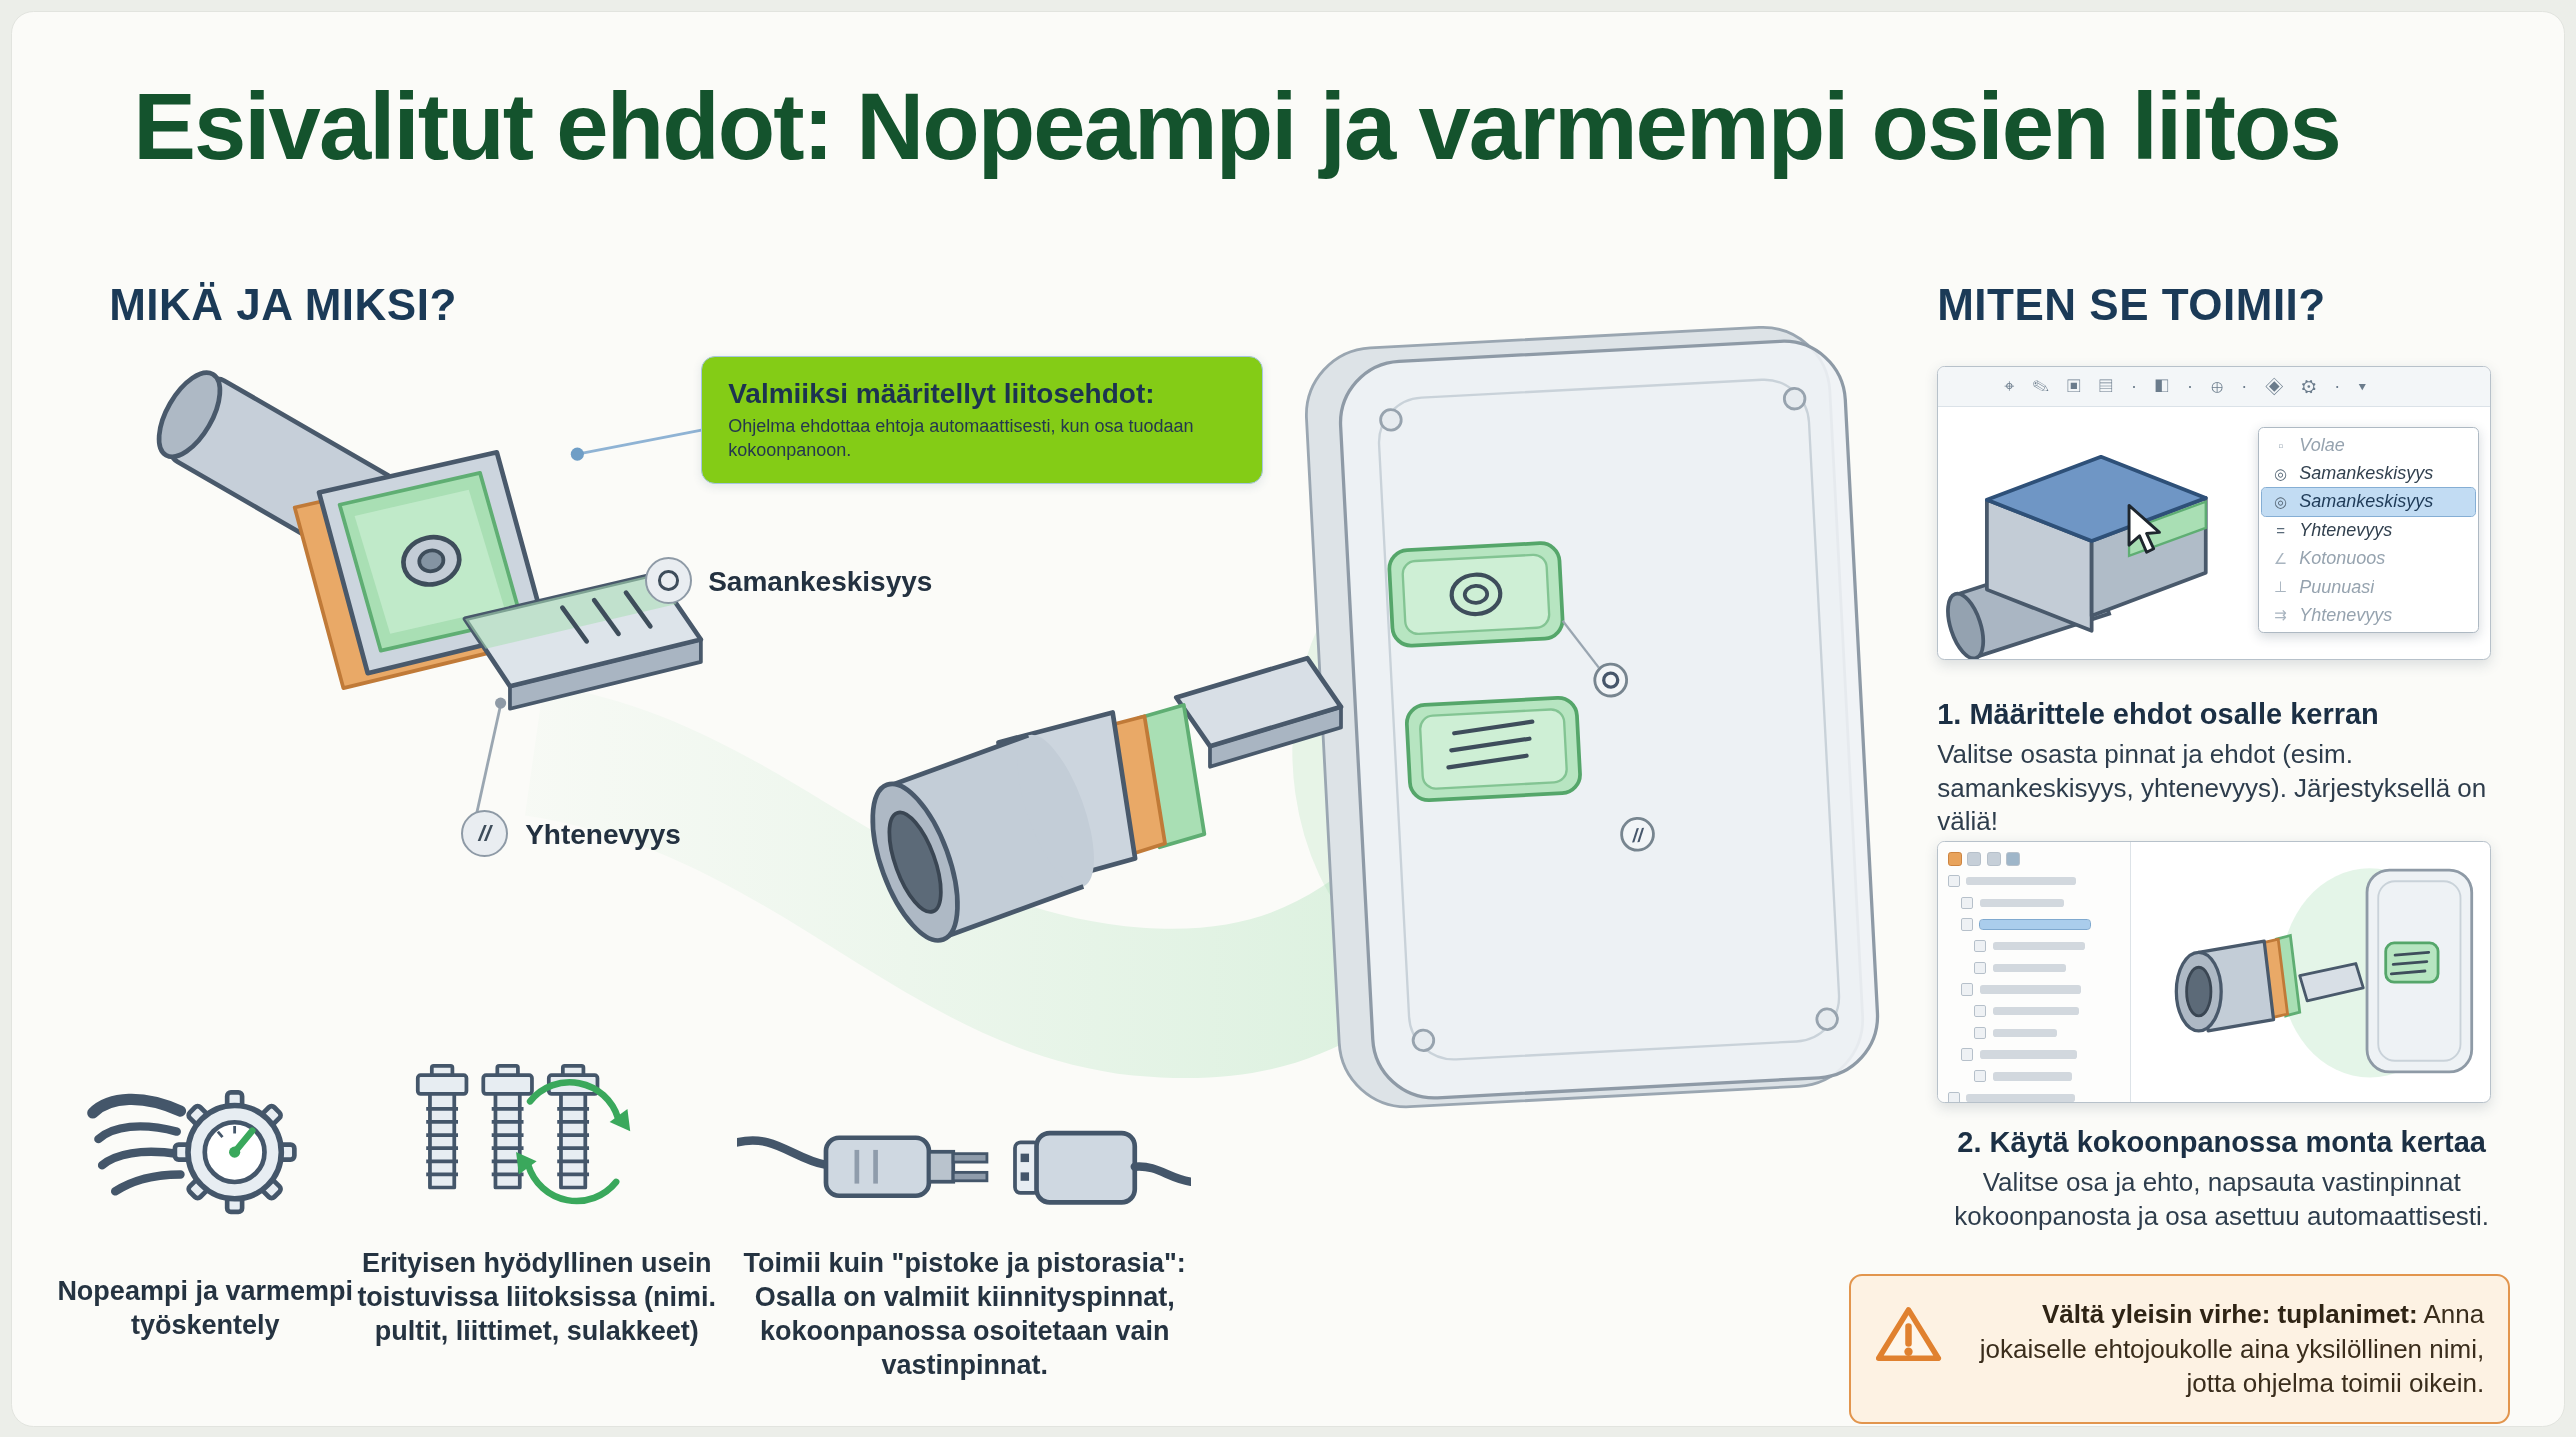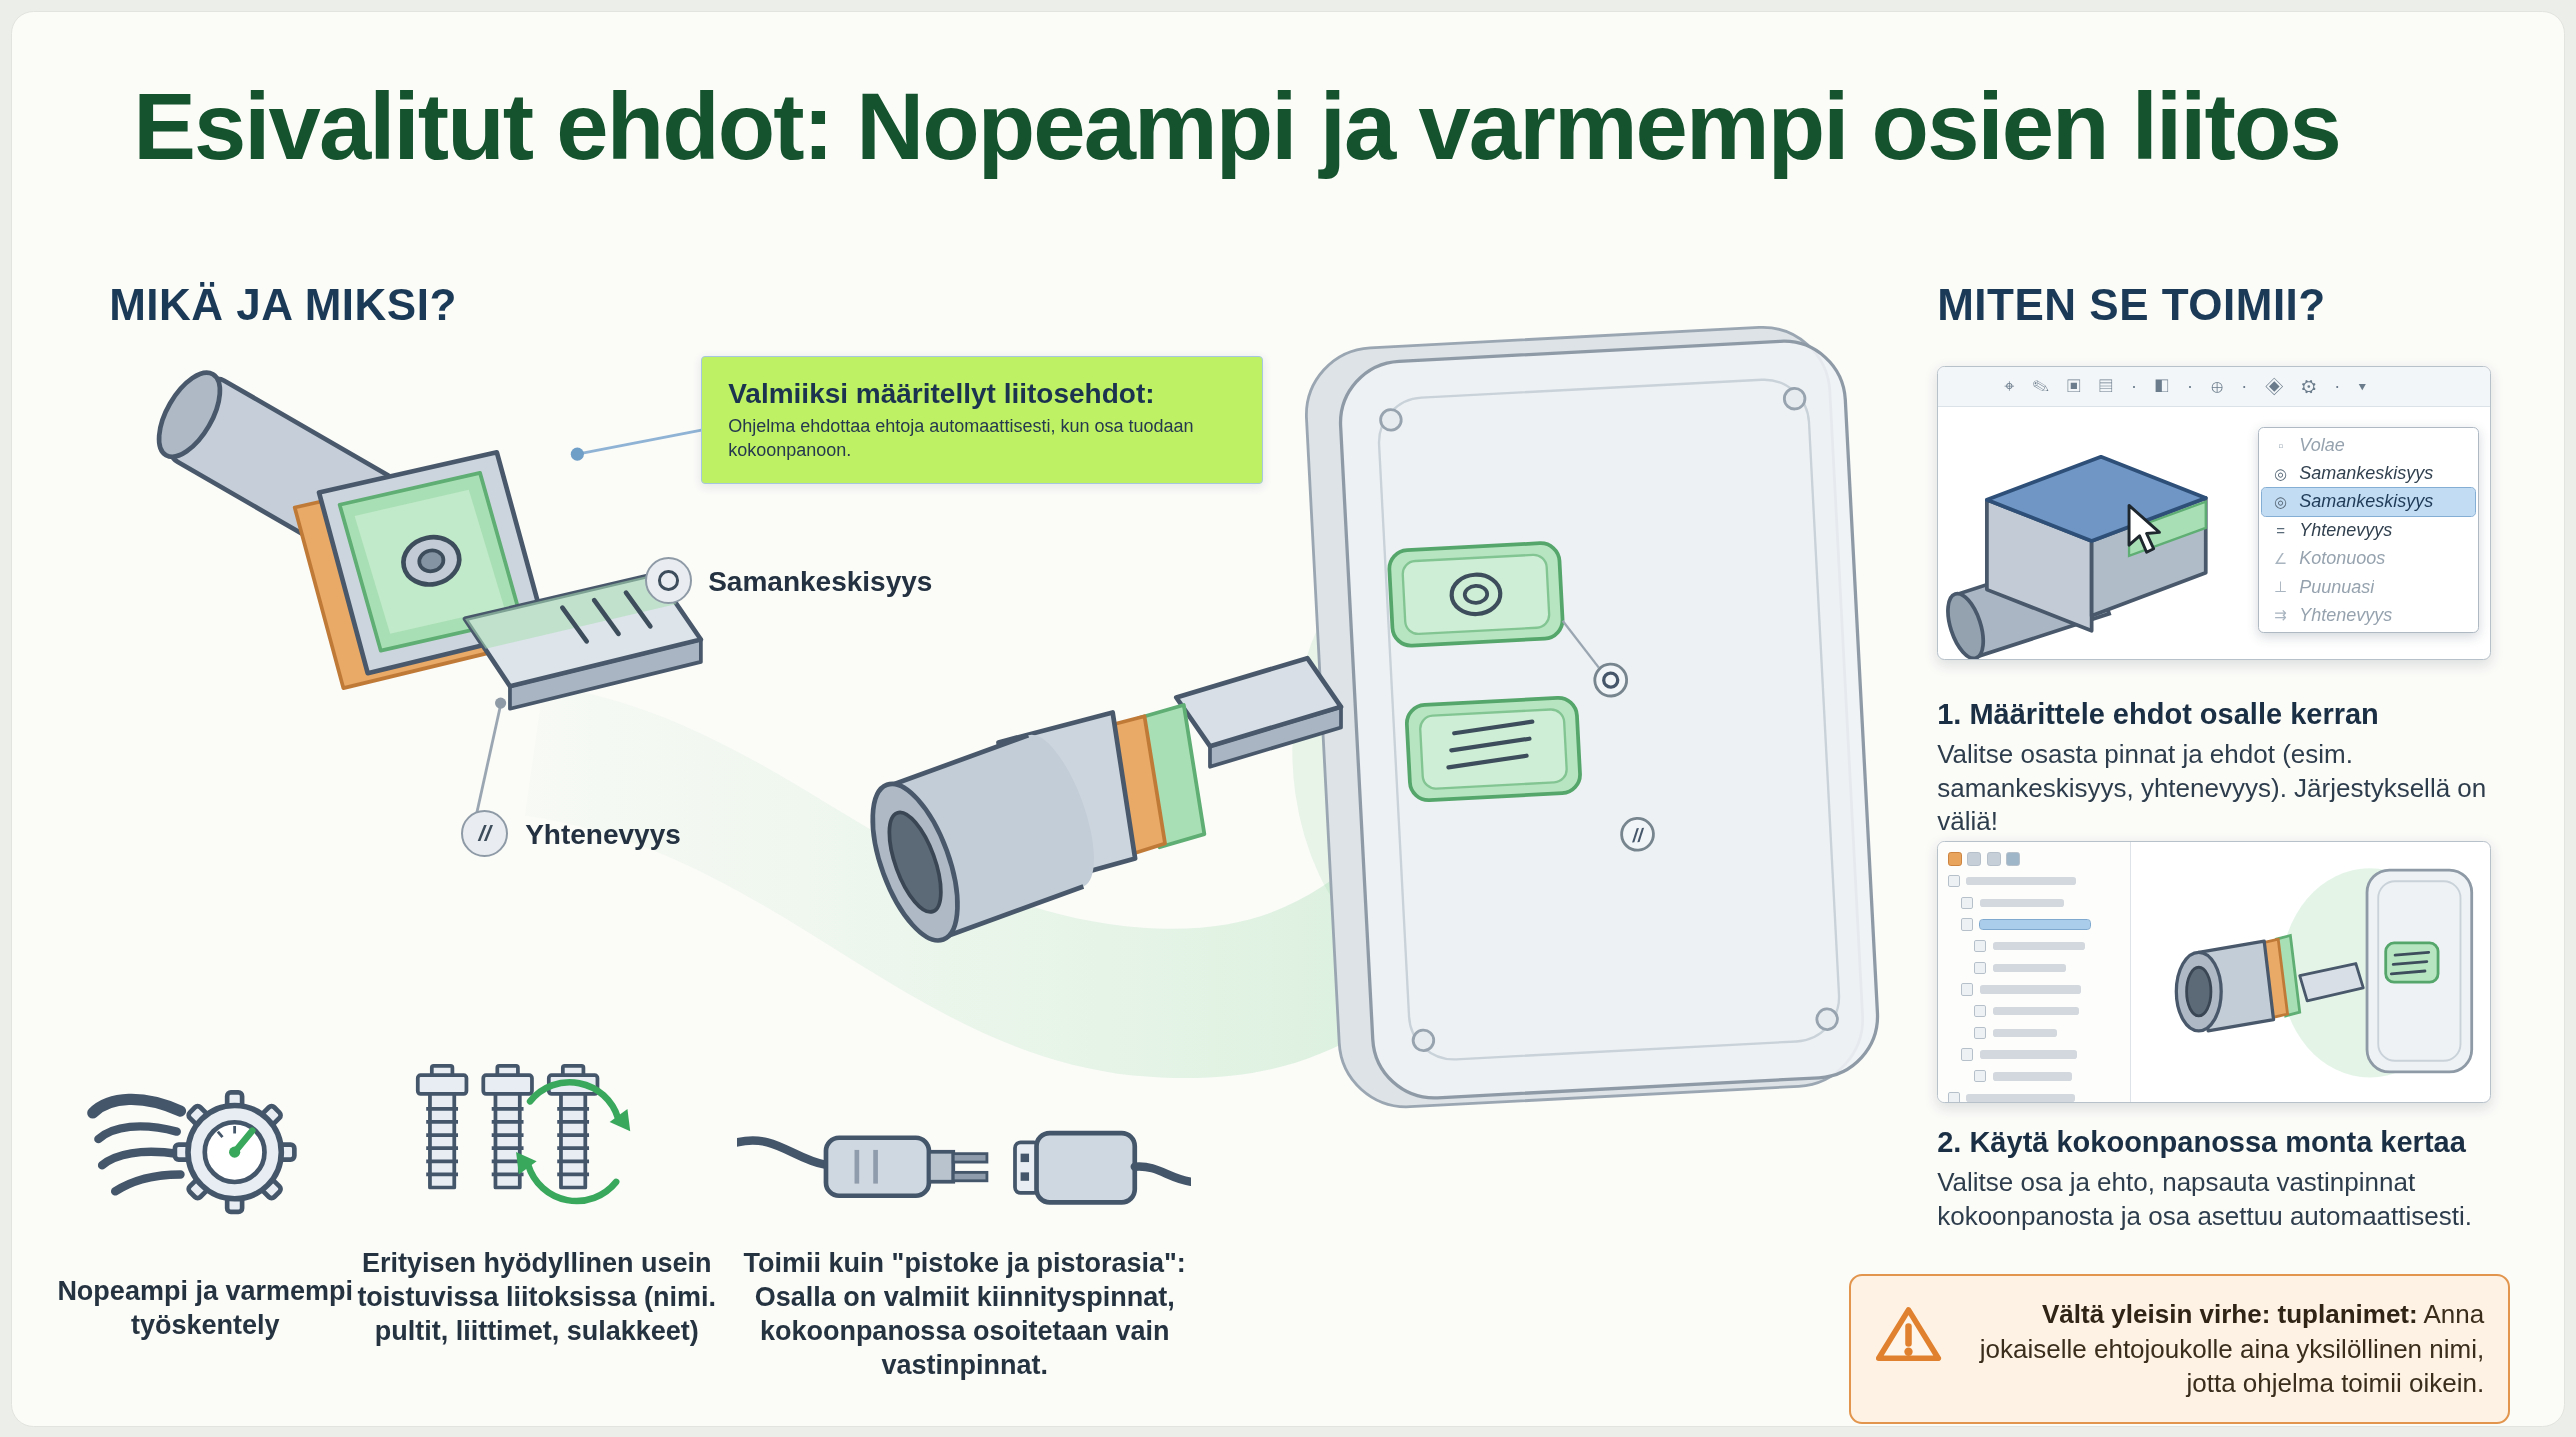--- a/index.html
+++ b/index.html
@@ -2,21 +2,21 @@
 <html style="font-size:15px"><head>
 <meta charset="utf-8">
 <style>
   html,body{margin:0;padding:0;background:#e9ebe7;font-family:"Liberation Sans",sans-serif;}
   .page{position:relative;width:2576px;height:1438px;background:#eceee9;overflow:hidden;}
   .card{position:absolute;left:11.2px;top:11.2px;right:11.2px;bottom:11.2px;background:#fbfbf8;
         border:1.9px solid #e2e4df;border-radius:22.5px;overflow:hidden;}
   .abs{position:absolute;}
   .title{margin:16px;font-size:94px;font-weight:800;color:#14532d;letter-spacing:-1.9px;white-space:nowrap;}
   .sec-h{font-size:44px;font-weight:800;color:#1b3a57;letter-spacing:0.5px;}
-  .callout{background:#bef264;border:1.9px solid #a6c6e0;border-radius:4px;padding:20.6px 26px;
+  .callout{background:#84cc16;border:1.9px solid #a6c6e0;border-radius:14px;padding:20.6px 26px;
            box-shadow:0 2.8px 9.4px rgba(50,80,110,.12);width:562px;box-sizing:border-box;}
   .c-title{font-size:28px;font-weight:800;color:#1c3350;margin-bottom:5.6px;}
   .c-body{font-size:18px;color:#25384e;line-height:1.3;}
   .mate-chip{width:47px;height:47px;border-radius:50%;background:#e9edf1;border:2.8px solid #8e9aa6;
              display:flex;align-items:center;justify-content:center;box-sizing:border-box;}
   .mate-chip .ring{width:20.6px;height:20.6px;border:3.7px solid #3e4d5b;border-radius:50%;box-sizing:border-box;}
   .mate-chip.slash{font-size:22.5px;font-weight:700;font-style:italic;color:#3e4d5b;}
   .mate-label{font-size:28px;font-weight:700;color:#233140;}
   .benefit-caption{font-size:27px;font-weight:700;color:#253341;text-align:center;line-height:1.26;}
   .shot{background:#ffffff;border:1.9px solid #b7c1ca;border-radius:7.5px;
@@ -367,21 +367,21 @@
         <line x1="278" y1="141" x2="314" y2="138" stroke="#3e4d5b" stroke-width="3" stroke-linecap="round"></line>
         <polygon points="180,143 240,130 248,156 188,170" fill="#d8dfe6" stroke="#49596b" stroke-width="3" stroke-linejoin="round"></polygon>
         <polygon points="155,104 170,100 180,182 165,186" fill="#a9dfb4" stroke="#5fae73" stroke-width="3"></polygon>
         <polygon points="140,108 157,104 167,184 150,188" fill="#e9a967" stroke="#c07a38" stroke-width="3"></polygon>
         <polygon points="72,118 142,106 152,190 82,202" fill="#c3cdd7" stroke="#49596b" stroke-width="3.5" stroke-linejoin="round"></polygon>
         <ellipse cx="72" cy="160" rx="24" ry="42" fill="#aeb9c5" stroke="#49596b" stroke-width="3.5"></ellipse>
         <ellipse cx="72" cy="160" rx="13" ry="26" fill="#5c6a78" stroke="#3a4653" stroke-width="3"></ellipse>
       </svg>
     </div>
 
-    <div class="abs" style="left:1925px;top:1114px;width:569px;">
+    <div class="abs" style="left:1925px;top:1114px;width:569px;text-align:center;">
       <div class="step-cap-title">2. Käytä kokoonpanossa monta kertaa</div>
       <div class="step-cap-body">Valitse osa ja ehto, napsauta vastinpinnat kokoonpanosta ja osa asettuu automaattisesti.</div>
     </div>
 
     <div class="warn abs" style="left:1837px;top:1262px;">
       <svg width="67" height="62" viewBox="0 0 72 66" style="flex:none;margin-top:7.5px;">
         <path d="M36 6 L68 58 L4 58 Z" fill="#fef6ea" stroke="#e0812f" stroke-width="6" stroke-linejoin="round"></path>
         <line x1="36" y1="24" x2="36" y2="42" stroke="#e0812f" stroke-width="7" stroke-linecap="round"></line>
         <circle cx="36" cy="51" r="4.5" fill="#e0812f"></circle>
       </svg>

